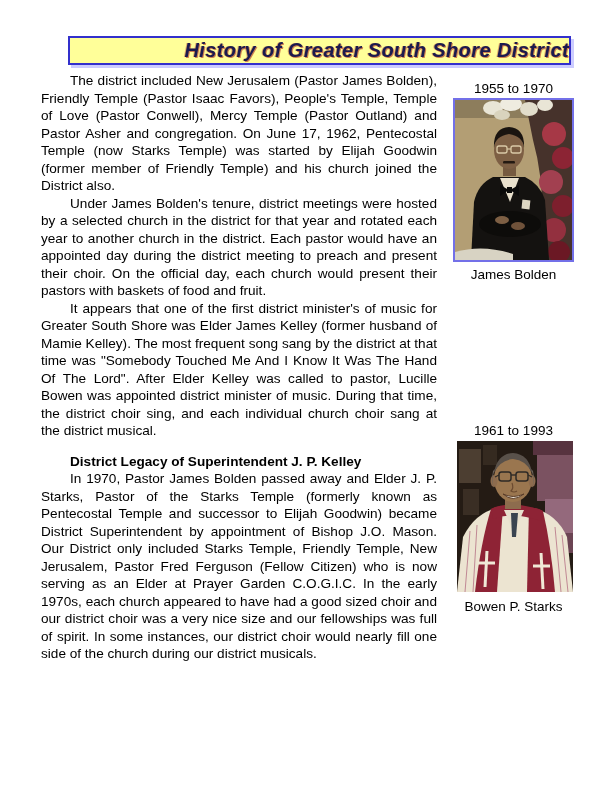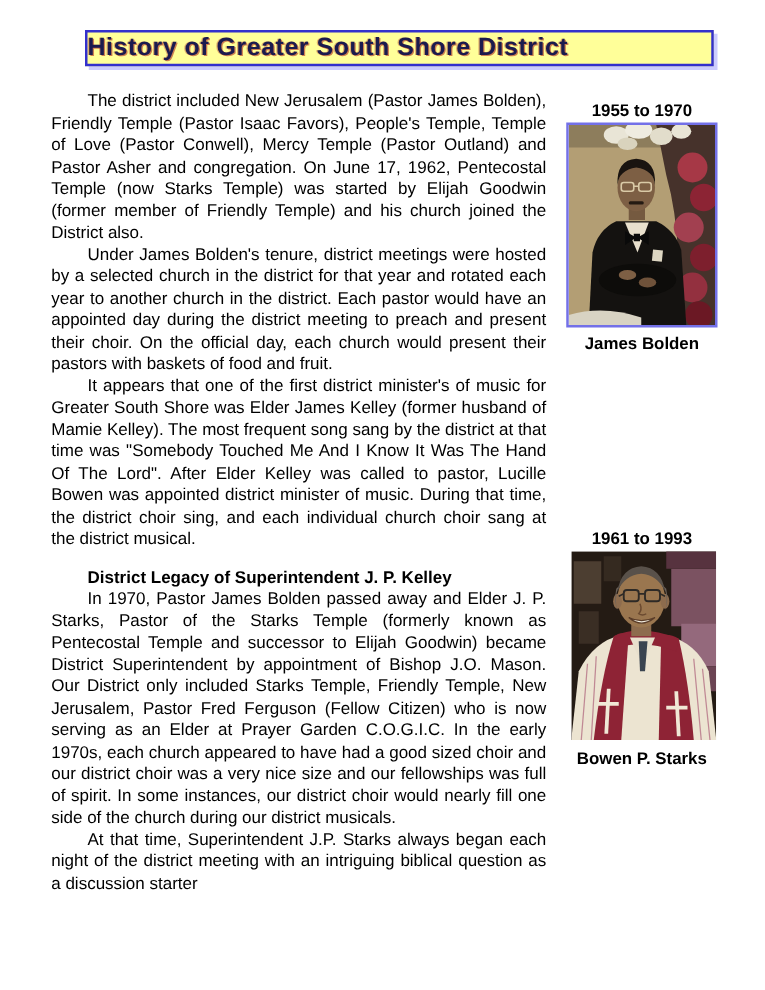--- a/index.html
+++ b/index.html
@@ -4,45 +4,45 @@
 <style>
   html, body { margin: 0; padding: 0; background: #ffffff; overflow: hidden; }
   body {
     width: 612px; height: 792px; position: relative;
     font-family: "Liberation Sans", sans-serif; color: #000;
   }
   .page { position: absolute; inset: 0; background: #ffffff; }
 
   
   .banner {
-    position: absolute; left: 68px; top: 24px; width: 499px; height: 25px;
+    position: absolute; left: 68px; top: 36px; width: 499px; height: 25px;
     background: #ffff99; border: 2px solid #3330cc;
     box-shadow: 3px 3px 0 #ccccff;
-    display: flex; align-items: center; justify-content: flex-start;
+    display: flex; align-items: center; justify-content: flex-end; font-style: italic;
   }
   .banner-title {
     font-size: 20px; font-weight: bold; color: #1b1b4e; letter-spacing: 0.4px;
     text-shadow: 1px 1px 0 rgba(165,25,20,0.55), -1px 0 0 rgba(165,25,20,0.35);
     white-space: nowrap;
   }
 
   
   .article {
     position: absolute; left: 41px; top: 72px; width: 396px;
     font-size: 13.6px; line-height: 17.5px; text-align: justify;
   }
   .article p { margin: 0; text-indent: 29px; }
   .article .section-heading {
     margin-top: 13px; font-weight: bold; text-align: left; text-indent: 29px;
   }
 
   
   .photo-label {
     position: absolute; width: 121px; text-align: center;
-    font-weight: bold; font-size: 13.5px; white-space: nowrap;
+    font-weight: normal; font-size: 13.5px; white-space: nowrap;
   }
   .lbl-period-1 { left: 453px; top: 81px; }
   .lbl-caption-1 { left: 448px; top: 267px; width: 131px; }
   .lbl-period-2 { left: 453px; top: 423px; }
   .lbl-caption-2 { left: 445px; top: 599px; width: 137px; }
 
   .photo { position: absolute; overflow: hidden; }
   .photo svg { display: block; width: 100%; height: 100%; }
   .photo-1 {
     left: 453px; top: 98px; width: 117px; height: 160px;
@@ -58,21 +58,20 @@
   <div class="banner">
     <span class="banner-title">History of Greater South Shore District</span>
   </div>
 
   <div class="article">
     <p>The district included New Jerusalem (Pastor James Bolden), Friendly Temple (Pastor Isaac Favors), People's Temple, Temple of Love (Pastor Conwell),  Mercy Temple (Pastor Outland) and Pastor Asher and congregation.  On June 17, 1962, Pentecostal Temple (now Starks Temple) was started by Elijah Goodwin (former member of Friendly Temple) and his church joined the District also.</p>
     <p>Under James Bolden's tenure, district meetings were hosted by a selected church in the district for that year and rotated each year to another church in the district.  Each pastor would have an appointed day during the district meeting to preach and present their choir. On the official day, each church would present their pastors with baskets of food and fruit.</p>
     <p>It appears that one of the first district minister's of music for Greater South Shore was Elder James Kelley (former husband of Mamie Kelley). The most frequent song sang by the district at that time was "Somebody Touched Me And I Know It Was The Hand Of The Lord". After Elder Kelley was called to pastor, Lucille Bowen was appointed district minister of music.  During that time, the district choir sing, and each individual church choir sang at the district musical.</p>
     <p class="section-heading">District Legacy of Superintendent J. P. Kelley</p>
     <p>In 1970, Pastor James Bolden passed away and Elder J. P. Starks, Pastor of the Starks Temple (formerly known as Pentecostal Temple and successor to Elijah Goodwin) became District Superintendent by appointment of Bishop J.O. Mason. Our District only included Starks Temple, Friendly Temple, New Jerusalem, Pastor Fred Ferguson (Fellow Citizen) who is now serving as an Elder at Prayer Garden C.O.G.I.C.  In the early 1970s, each church appeared to have had a good sized choir and our district choir was a very nice size and our fellowships was full of spirit.  In some instances, our district choir would nearly fill one side of the church during our district musicals.</p>
-    <p>At that time, Superintendent J.P. Starks always began each night of the district meeting with an intriguing biblical question as a discussion starter</p>
   </div>
 
   <div class="photo-label lbl-period-1">1955 to 1970</div>
 
   <div class="photo photo-1">
     <svg viewBox="0 0 117 160" preserveAspectRatio="none">
 
       <rect x="0" y="0" width="117" height="160" fill="#b39e74"></rect>
       <rect x="0" y="0" width="117" height="18" fill="#8d7d5c"></rect>
 

